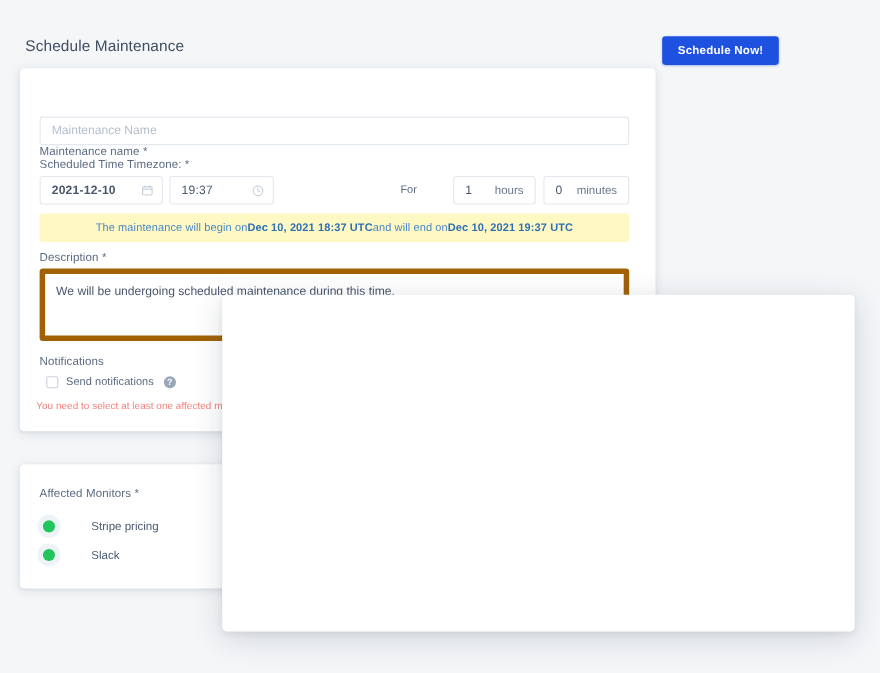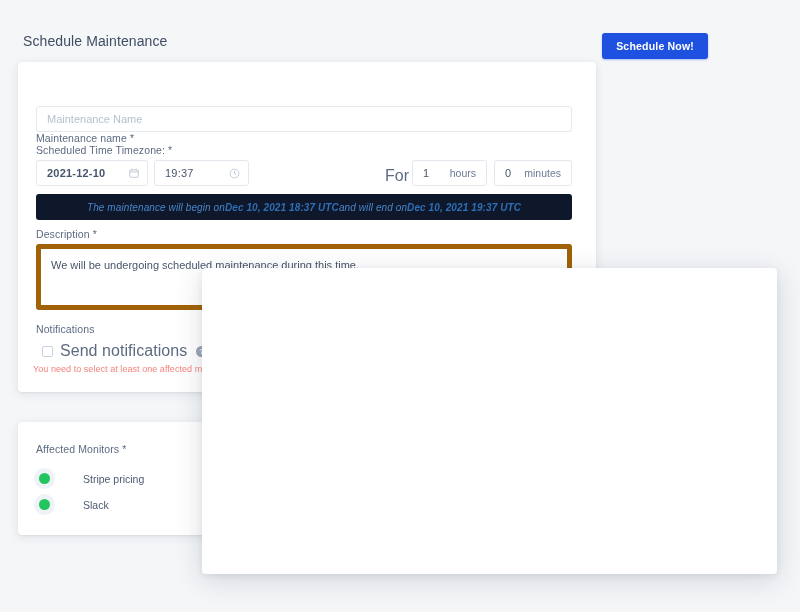--- a/index.html
+++ b/index.html
@@ -109,22 +109,22 @@
     padding-right: 8px;
     display: flex;
     align-items: center;
     color: #b9c3d1;
   }
   #date-input { left: 36px; top: 160px; width: 112px; height: 26px; font-weight: bold; }
   #time-input { left: 154px; top: 160px; width: 95px; height: 26px; }
 
   #for-label {
     position: absolute;
-    left: 385px; top: 167px;
-    font-size: 16px;
+    left: 364px; top: 167px;
+    font-size: 10px;
     color: #5c6b82;
   }
   .num-unit-input {
     position: absolute;
     display: flex;
     align-items: center;
     border: 1px solid #e3e8ee;
     border-radius: 3px;
     background: #fff;
     box-sizing: border-box;
@@ -138,29 +138,28 @@
     font-size: 10.5px; color: #6b7a90;
     padding-right: 10px;
   }
   #hours-input { left: 412px; top: 160px; width: 75px; }
   #minutes-input { left: 494px; top: 160px; width: 78px; }
 
   #time-banner {
     position: absolute;
     left: 36px; top: 194px;
     width: 536px; height: 26px;
-    background: #0f172a;
+    background: #fef9c3;
     border-radius: 3px;
     display: flex;
     align-items: center;
     justify-content: center;
     font-size: 10px;
     color: #4a86c8;
     letter-spacing: .1px;
-    font-style: italic;
   }
   #time-banner b { color: #2f6fb5; font-weight: bold; }
 
   #description-textarea {
     position: absolute;
     left: 36px; top: 244px;
     width: 536px; height: 66px;
     box-sizing: border-box;
     border: 5px solid #a16207;
     border-radius: 3px;
@@ -197,21 +196,21 @@
   .cbox.checked::after {
     content: "";
     position: absolute;
     left: 3px; top: 0.5px;
     width: 3px; height: 6px;
     border: solid #fff;
     border-width: 0 1.6px 1.6px 0;
     transform: rotate(42deg);
   }
   .cb-label {
-    font-size: 16px;
+    font-size: 10px;
     color: #5c6b82;
     letter-spacing: .05px;
   }
   #send-notifications-row { left: 42px; top: 342px; }
   .help-icon {
     width: 11px; height: 11px;
     border-radius: 50%;
     background: #9aa7b8;
     color: #fff;
     font-size: 8px;

